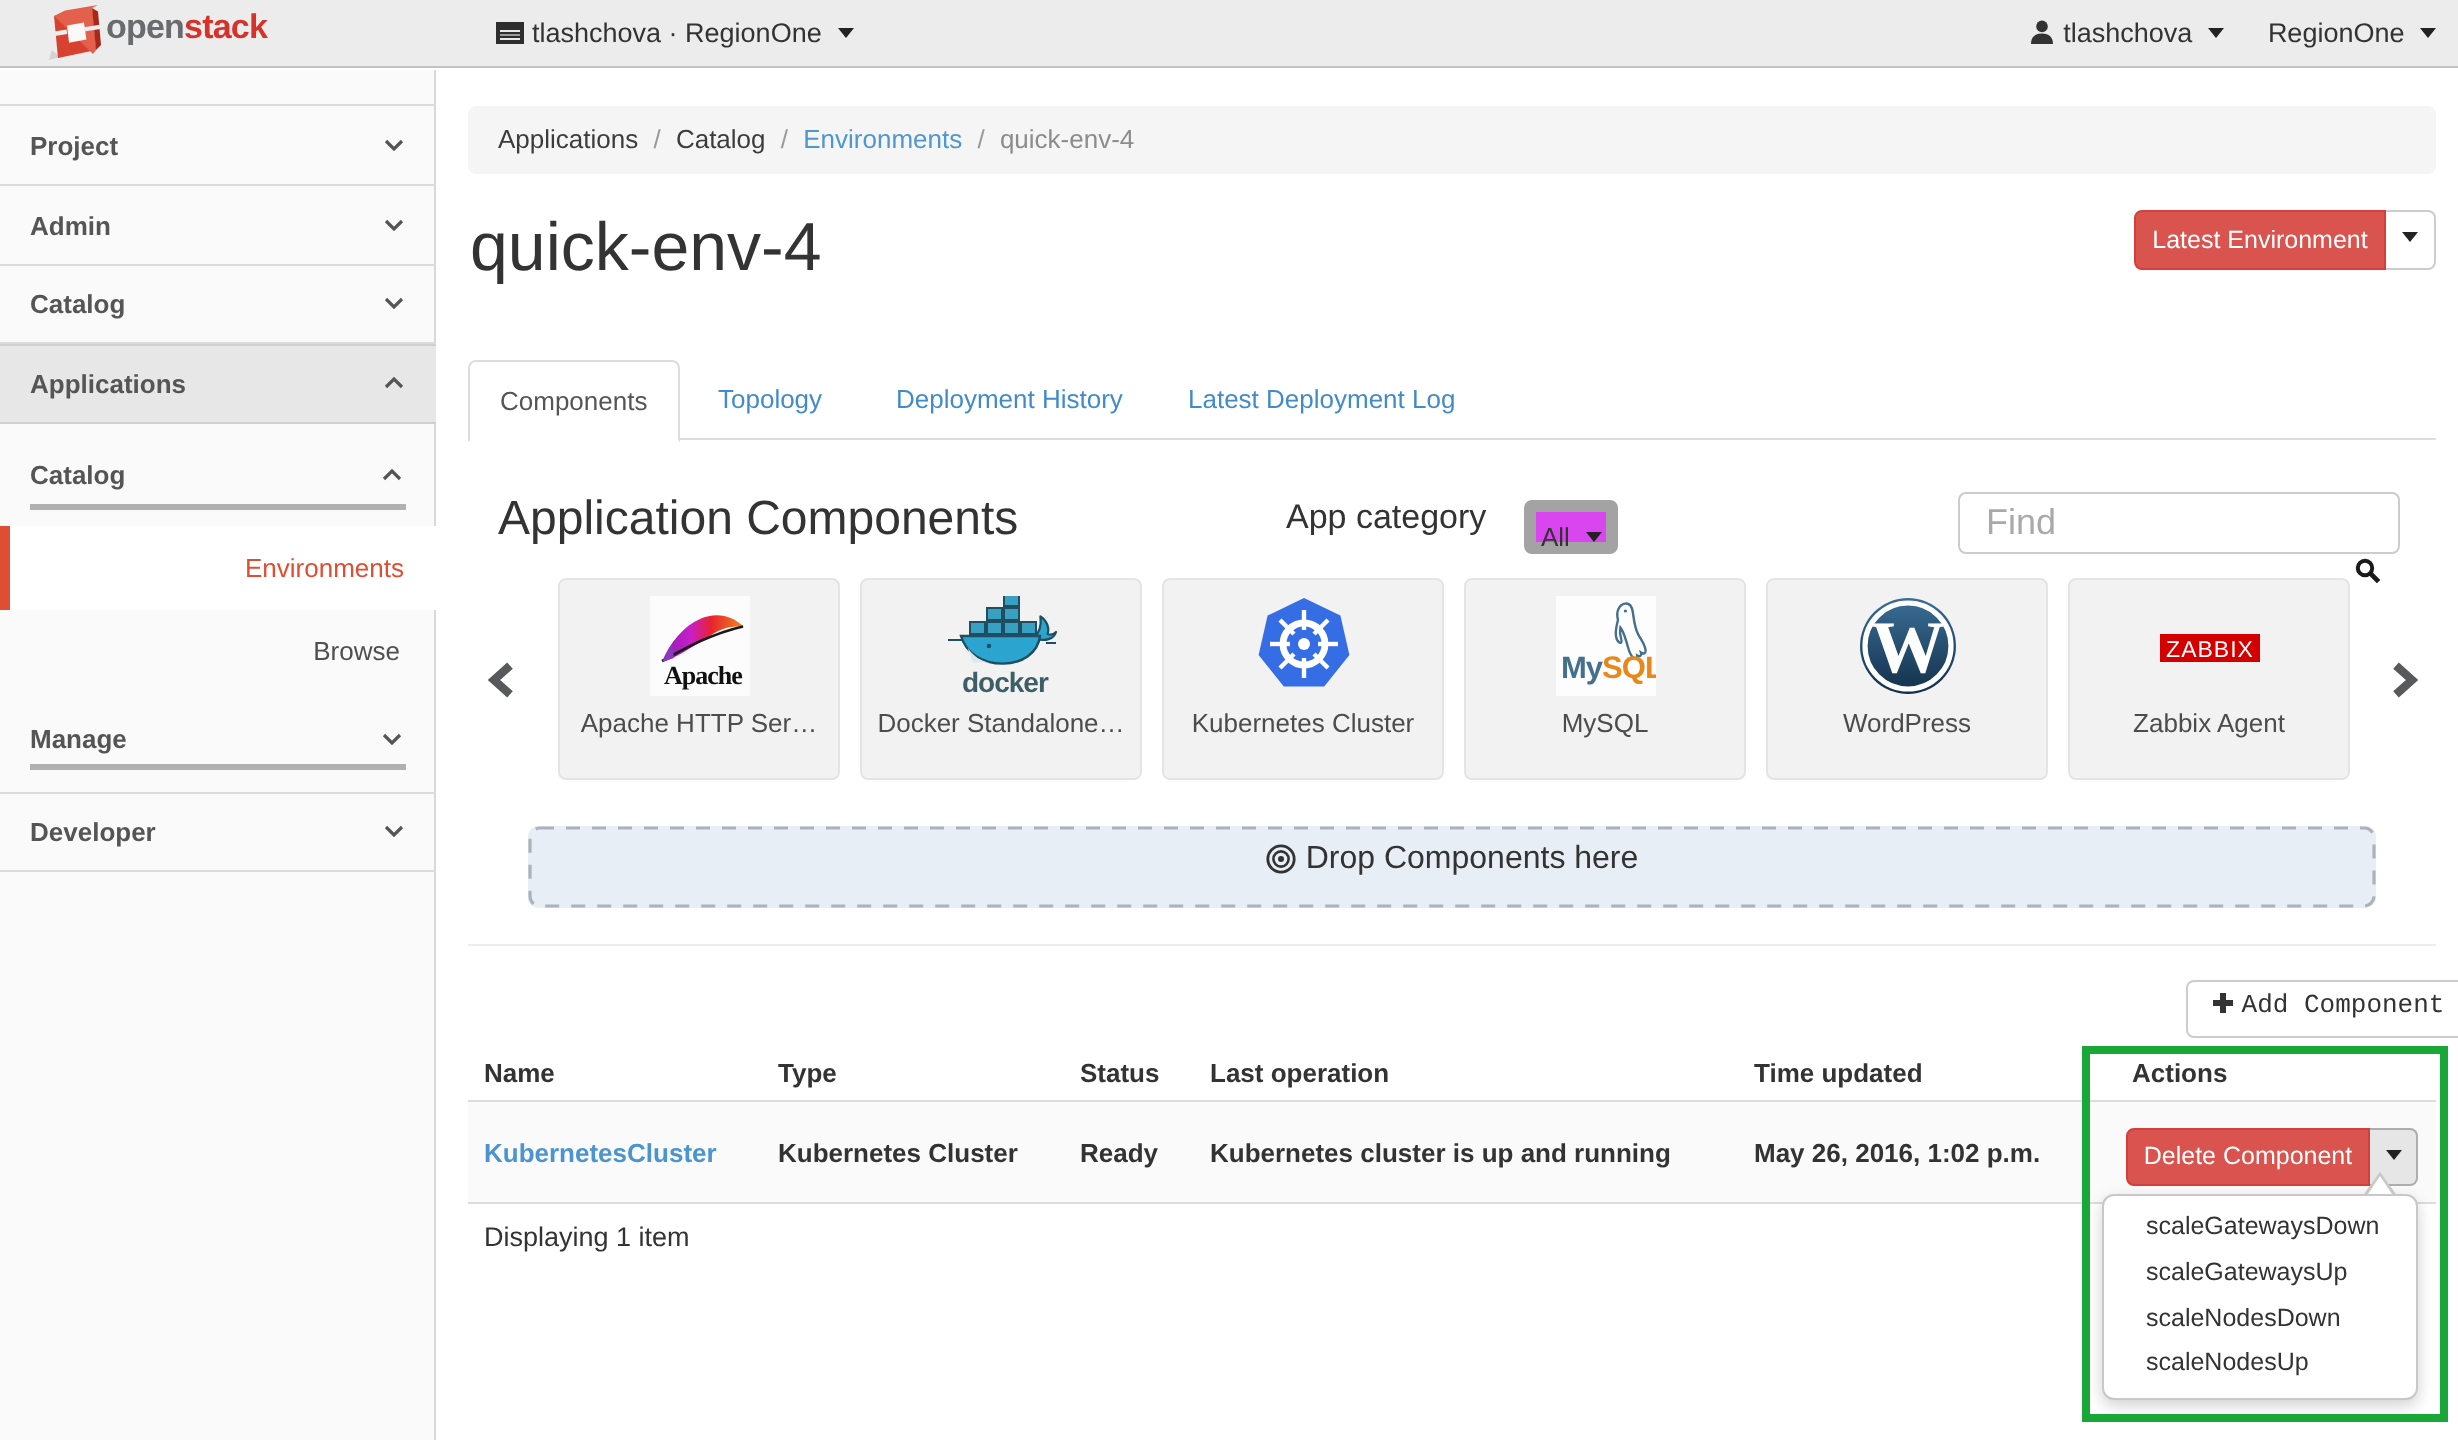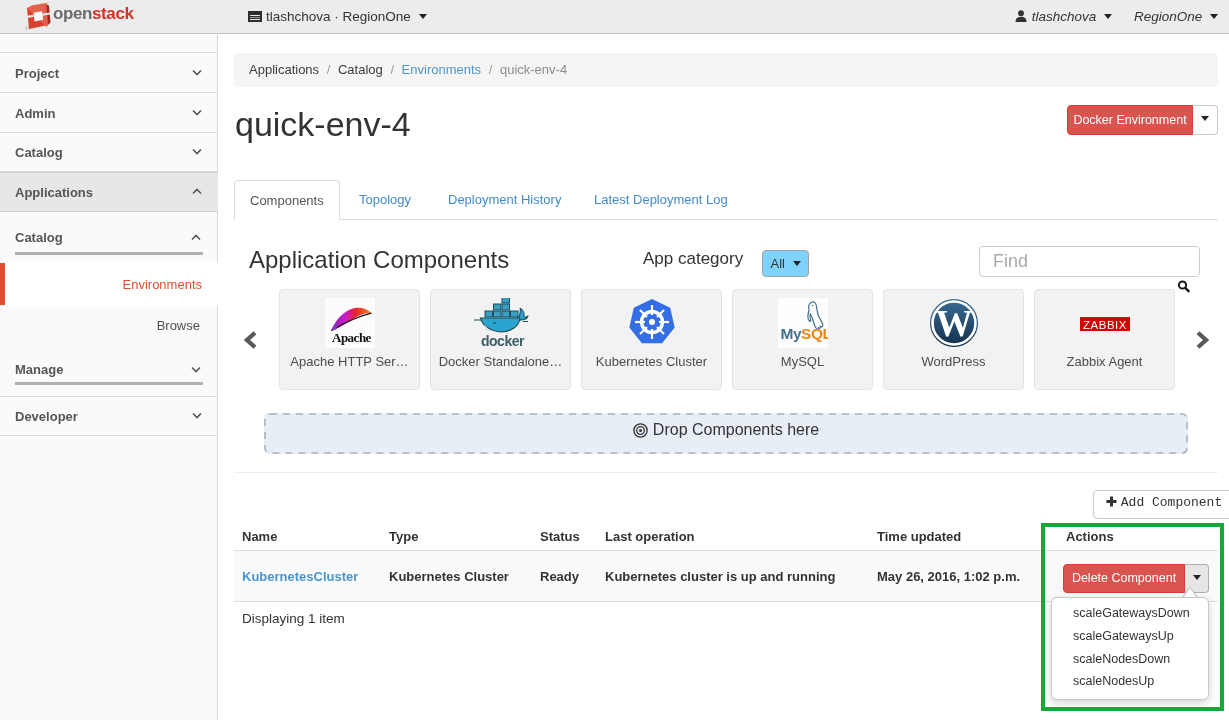--- a/index.html
+++ b/index.html
@@ -5,21 +5,21 @@
 * { margin:0; padding:0; box-sizing:border-box; }
 html,body { width:1229px; height:720px; overflow:hidden; background:#fff;
   font-family:"Liberation Sans", sans-serif; }
 .abs { position:absolute;font-weight:bold; }
 
 
 #navbar { position:absolute; left:0; top:0; width:1229px; height:34px;
   background:#ececec; border-bottom:1px solid #c2c2c2; }
 #logo { position:absolute; left:24px; top:1px; }
 #navctx { position:absolute; left:248px; top:9px; font-size:13.5px; color:#333; }
-#navright { position:absolute; right:11px; top:9px; font-size:13.5px; color:#333;font-style:italic; }
+#navright { position:absolute; right:11px; top:9px; font-size:13.5px; color:#333; }
 .caret-dn { display:inline-block; width:0; height:0; border-left:4px solid transparent;
   border-right:4px solid transparent; border-top:5px solid #222; vertical-align:middle; margin-left:4px; position:relative; top:-1px; }
 
 
 #sidebar { position:absolute; left:0; top:35px; width:218px; height:685px;
   background:#fafafa; border-right:1px solid #d8d8d8; }
 .snav { position:absolute; left:0; width:218px; border-bottom:1px solid #dcdcdc;
   font-size:13px; font-weight:bold; color:#555; }
 .snav .lbl { position:absolute; left:15px; top:50%; transform:translateY(-50%); }
 .scar { position:absolute; right:16px; top:50%; margin-top:-4px; }
@@ -48,22 +48,22 @@
 
 #tabs { position:absolute; left:15px; top:145px; width:984px; height:40px;
   border-bottom:1px solid #ddd; font-size:13px; }
 .tab { position:absolute; top:0; height:40px; line-height:40px; padding:0 15px; color:#428bca; }
 .tab.active { color:#555; background:#fff; border:1px solid #ddd; border-bottom:1px solid #fff;
   border-radius:4px 4px 0 0; height:41px; }
 
 
 #h3apps { position:absolute; left:30px; top:211px; font-size:24px; font-weight:normal; color:#333; }
 #appcat { position:absolute; left:424px; top:214px; font-size:17px; color:#333; }
-#allbtn { position:absolute; left:543px; top:215px; width:47px; height:27px; background:#7dd3fc;
-  border:1px solid #a3a3a3; border-radius:4px; font-size:13px; color:#333; text-align:center; line-height:25px; }
+#allbtn { position:absolute; left:543px; top:215px; width:47px; height:27px; background:#d946ef;
+  border:6px solid #a3a3a3; border-radius:4px; font-size:13px; color:#333; text-align:center; line-height:25px; }
 #findbox { position:absolute; left:760px; top:211px; width:221px; height:31px; background:#fff;
   border:1px solid #ccc; border-radius:4px; font-size:18px; color:#a9a9a9; line-height:29px; padding-left:13px; }
 #mag { position:absolute; left:958px; top:244px; }
 
 
 .chev { position:absolute; }
 .tile { position:absolute; top:254px; width:141px; height:101px; background:#f2f2f2;
   border:1px solid #e4e4e4; border-radius:4px; }
 .tile .cap { position:absolute; left:0; right:0; top:64px; font-size:13px; color:#4c4c4c; text-align:center; }
 .tile .logo { position:absolute; left:50%; top:8px; transform:translateX(-50%); }
@@ -172,21 +172,21 @@
       <span class="lbl">Developer</span>
       <svg class="scar" width="10" height="7">
         <polyline points="1,1.5 5,5.5 9,1.5" fill="none" stroke="#555" stroke-width="1.6"></polyline>
       </svg>
     </div>
 </div>
 
 <div id="content">
   <div id="breadcrumb"><span class="bc">Applications</span><span class="sep"> / </span><span class="bc">Catalog</span><span class="sep"> / </span><a>Environments</a><span class="sep"> / </span>quick-env-4</div>
   <h1 id="title">quick-env-4</h1>
-  <div id="delenv"><span class="rbtn">Docker Environment</span><span class="tbtn"><span class="caret-dn" style="margin-left:0;"></span></span></div>
+  <div id="delenv"><span class="rbtn">Latest Environment</span><span class="tbtn"><span class="caret-dn" style="margin-left:0;"></span></span></div>
 
   <div id="tabs">
     <span class="tab active" style="left:0;">Components</span>
     <span class="tab" style="left:110px;">Topology</span>
     <span class="tab" style="left:199px;">Deployment History</span>
     <span class="tab" style="left:345px;">Latest Deployment Log</span>
   </div>
 
   <div id="h3apps">Application Components</div>
   <div id="appcat">App category</div>

